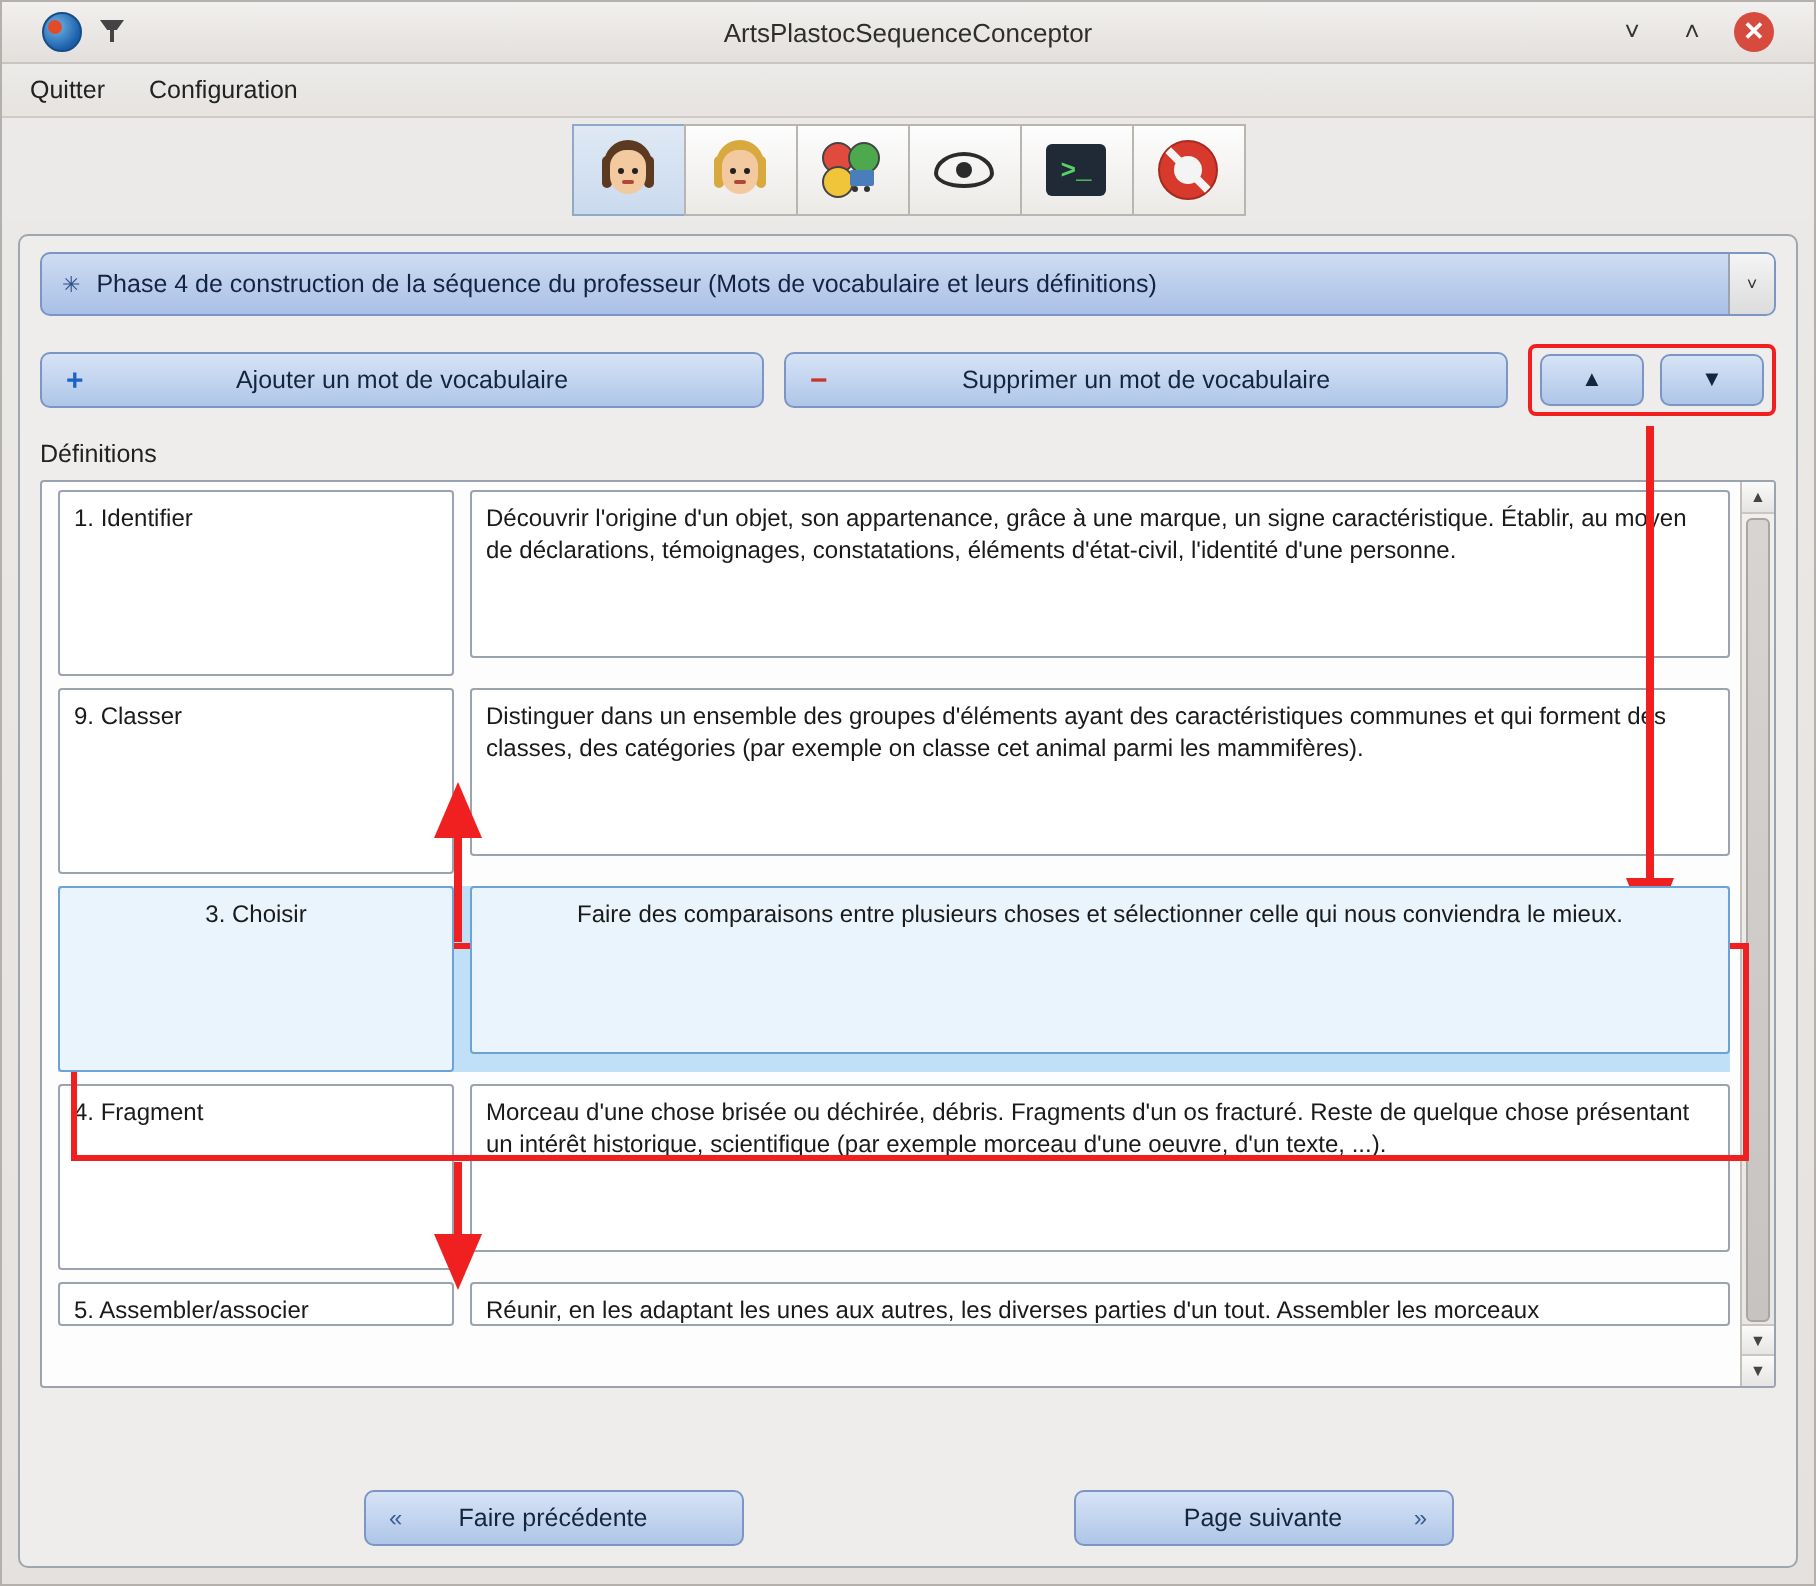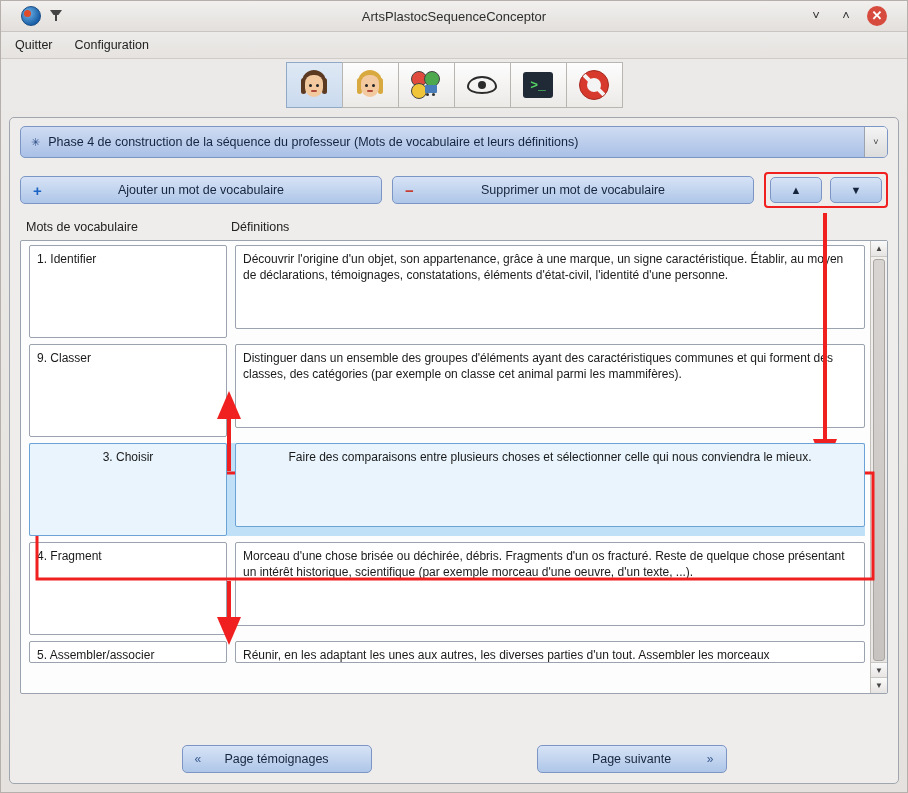--- a/index.html
+++ b/index.html
@@ -296,21 +296,20 @@
         <span class="sign minus">−</span>
         <span>Supprimer un mot de vocabulaire</span>
       </div>
       <div class="arrow-group">
         <div class="btn-arrow">▲</div>
         <div class="btn-arrow">▼</div>
       </div>
     </div>
 
     <div class="headers">
-      <div class="h-words">Mots de vocabulaire</div>
       <div class="h-defs">Définitions</div>
     </div>
 
     <div class="listbox">
       <div class="rows">
 
         <div class="row">
           <div class="cell word">1. Identifier</div>
           <div class="cell def">Découvrir l'origine d'un objet, son appartenance, grâce à une marque, un signe caractéristique. Établir, au moyen de déclarations, témoignages, constatations, éléments d'état-civil, l'identité d'une personne.</div>
         </div>
@@ -342,21 +341,21 @@
         <div class="sb-btn">▲</div>
         <div class="thumb"></div>
         <div class="sb-btn bottom">▼</div>
         <div class="sb-btn bottom2">▼</div>
       </div>
     </div>
 
     <div class="bottomnav">
       <div class="nav-btn">
         <span class="chev left">«</span>
-        <span>Page témoignages</span>
+        <span>Faire précédente</span>
       </div>
       <div class="nav-btn">
         <span>Page suivante</span>
         <span class="chev right">»</span>
       </div>
     </div>
 
   </div>
 
   <svg class="overlay" viewBox="0 0 908 793">

